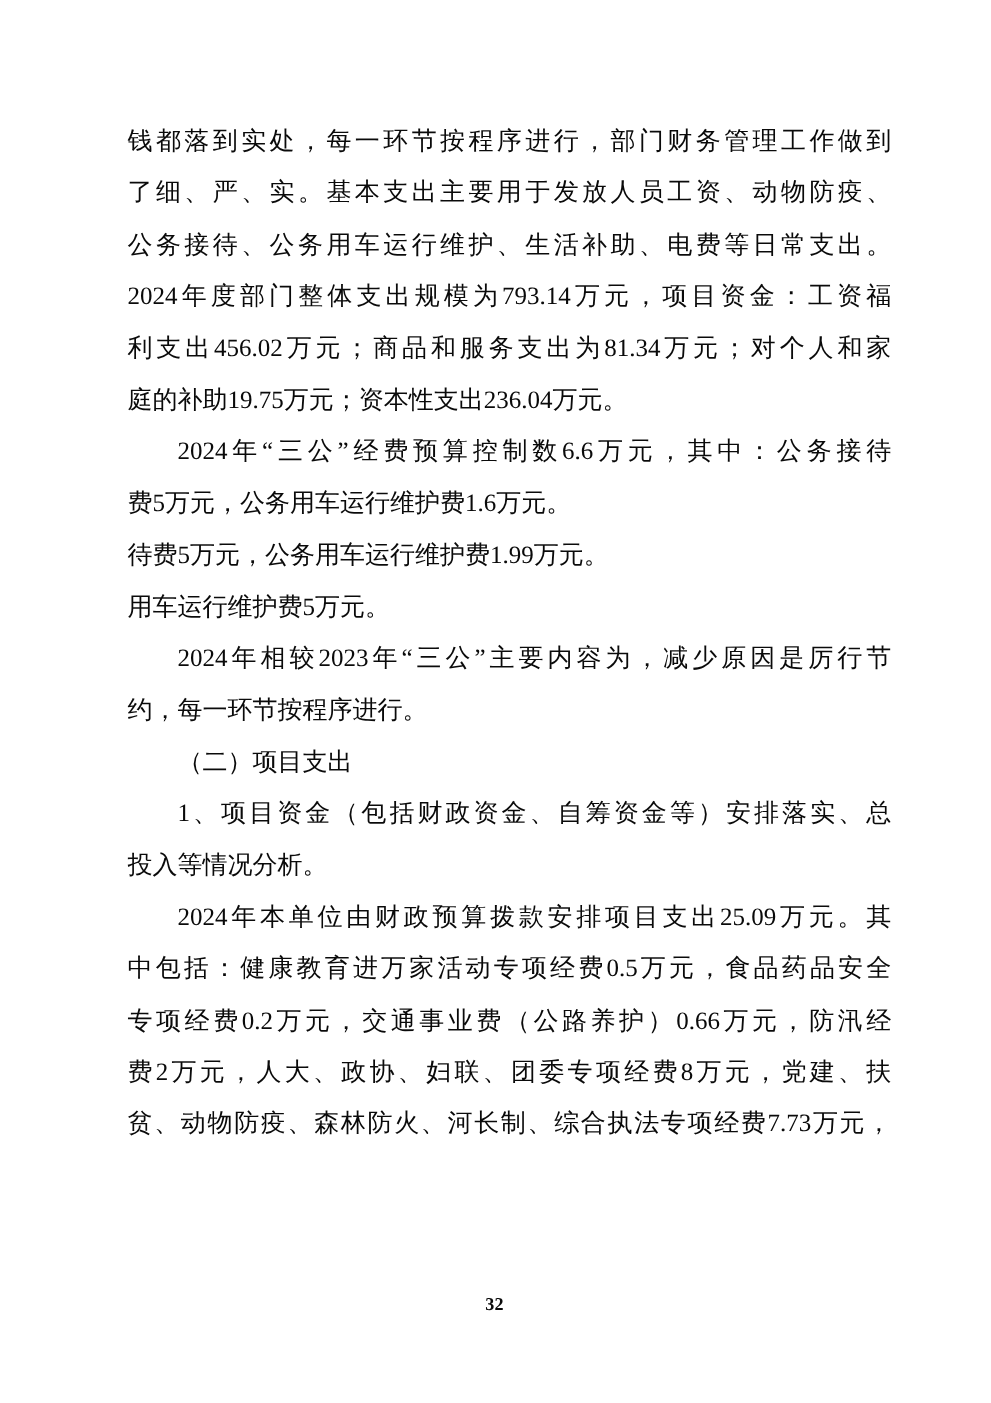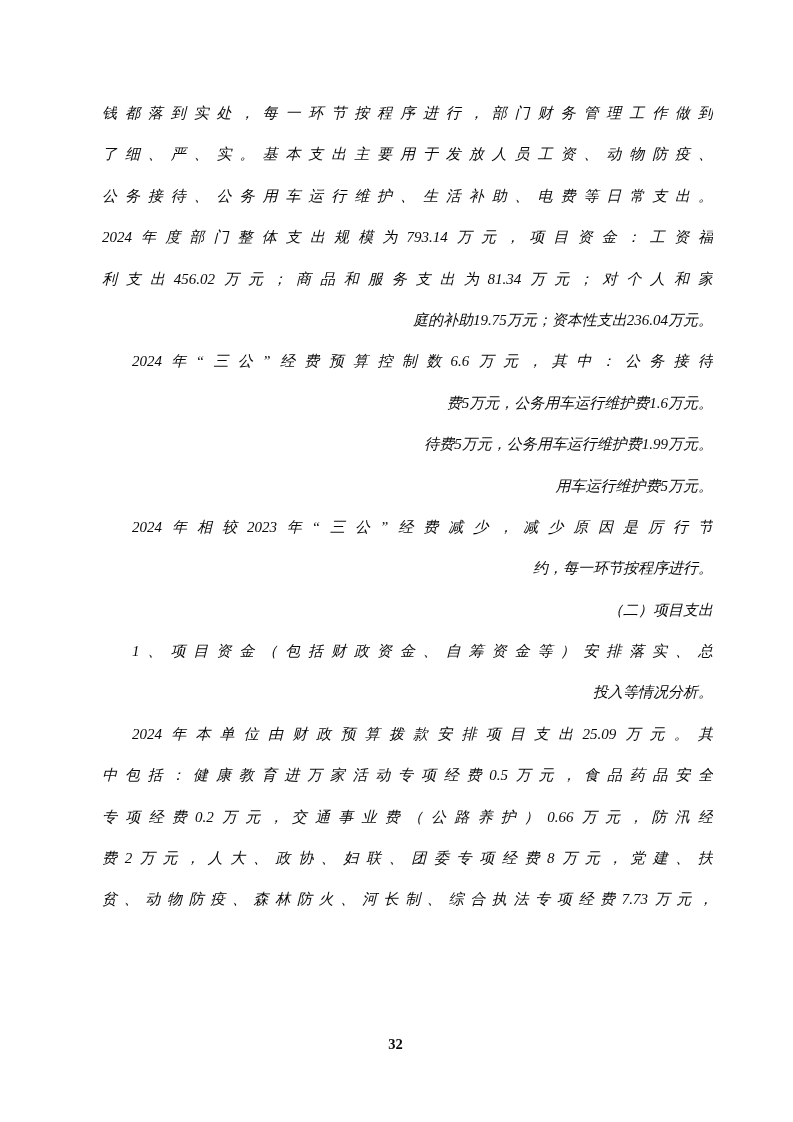--- a/index.html
+++ b/index.html
@@ -20,35 +20,34 @@
     background: #ffffff;
     overflow: hidden;
   }
   .textblock {
     position: absolute;
     left: 102px;
     top: 93px;
     width: 611px;
   }
   .ln {
-    font-size: 15px;
+    font-size: 20px;
     line-height: 41.4px;
     height: 41.4px;
     overflow: hidden;
-    font-style: italic;
   }
   
   .fill {
     text-align: justify;
     text-align-last: justify;
     text-justify: inter-character;
   }
   
   .end {
-    text-align: right;
+    text-align: left;
     white-space: nowrap;
   }
   
   .ind {
     text-indent: 2em;
   }
   .pagenum {
     position: absolute;
     left: 0;
     top: 1034px;
@@ -67,21 +66,21 @@
     <div class="ln fill">钱都落到实处，每一环节按程序进行，部门财务管理工作做到</div>
     <div class="ln fill">了细、严、实。基本支出主要用于发放人员工资、动物防疫、</div>
     <div class="ln fill">公务接待、公务用车运行维护、生活补助、电费等日常支出。</div>
     <div class="ln fill">2024年度部门整体支出规模为793.14万元，项目资金：工资福</div>
     <div class="ln fill">利支出456.02万元；商品和服务支出为81.34万元；对个人和家</div>
     <div class="ln end">庭的补助19.75万元；资本性支出236.04万元。</div>
     <div class="ln fill ind">2024年“三公”经费预算控制数6.6万元，其中：公务接待</div>
     <div class="ln end">费5万元，公务用车运行维护费1.6万元。</div>
     <div class="ln end">待费5万元，公务用车运行维护费1.99万元。</div>
     <div class="ln end">用车运行维护费5万元。</div>
-    <div class="ln fill ind">2024年相较2023年“三公”经费减少，减少原因是厉行节</div>
+    <div class="ln fill ind">2024年相较2023年“三公”主要内容为，减少原因是厉行节</div>
     <div class="ln end">约，每一环节按程序进行。</div>
     <div class="ln end ind">（二）项目支出</div>
     <div class="ln fill ind">1、项目资金（包括财政资金、自筹资金等）安排落实、总</div>
     <div class="ln end">投入等情况分析。</div>
     <div class="ln fill ind">2024年本单位由财政预算拨款安排项目支出25.09万元。其</div>
     <div class="ln fill">中包括：健康教育进万家活动专项经费0.5万元，食品药品安全</div>
     <div class="ln fill">专项经费0.2万元，交通事业费（公路养护）0.66万元，防汛经</div>
     <div class="ln fill">费2万元，人大、政协、妇联、团委专项经费8万元，党建、扶</div>
     <div class="ln fill">贫、动物防疫、森林防火、河长制、综合执法专项经费7.73万元，</div>
   </div>

